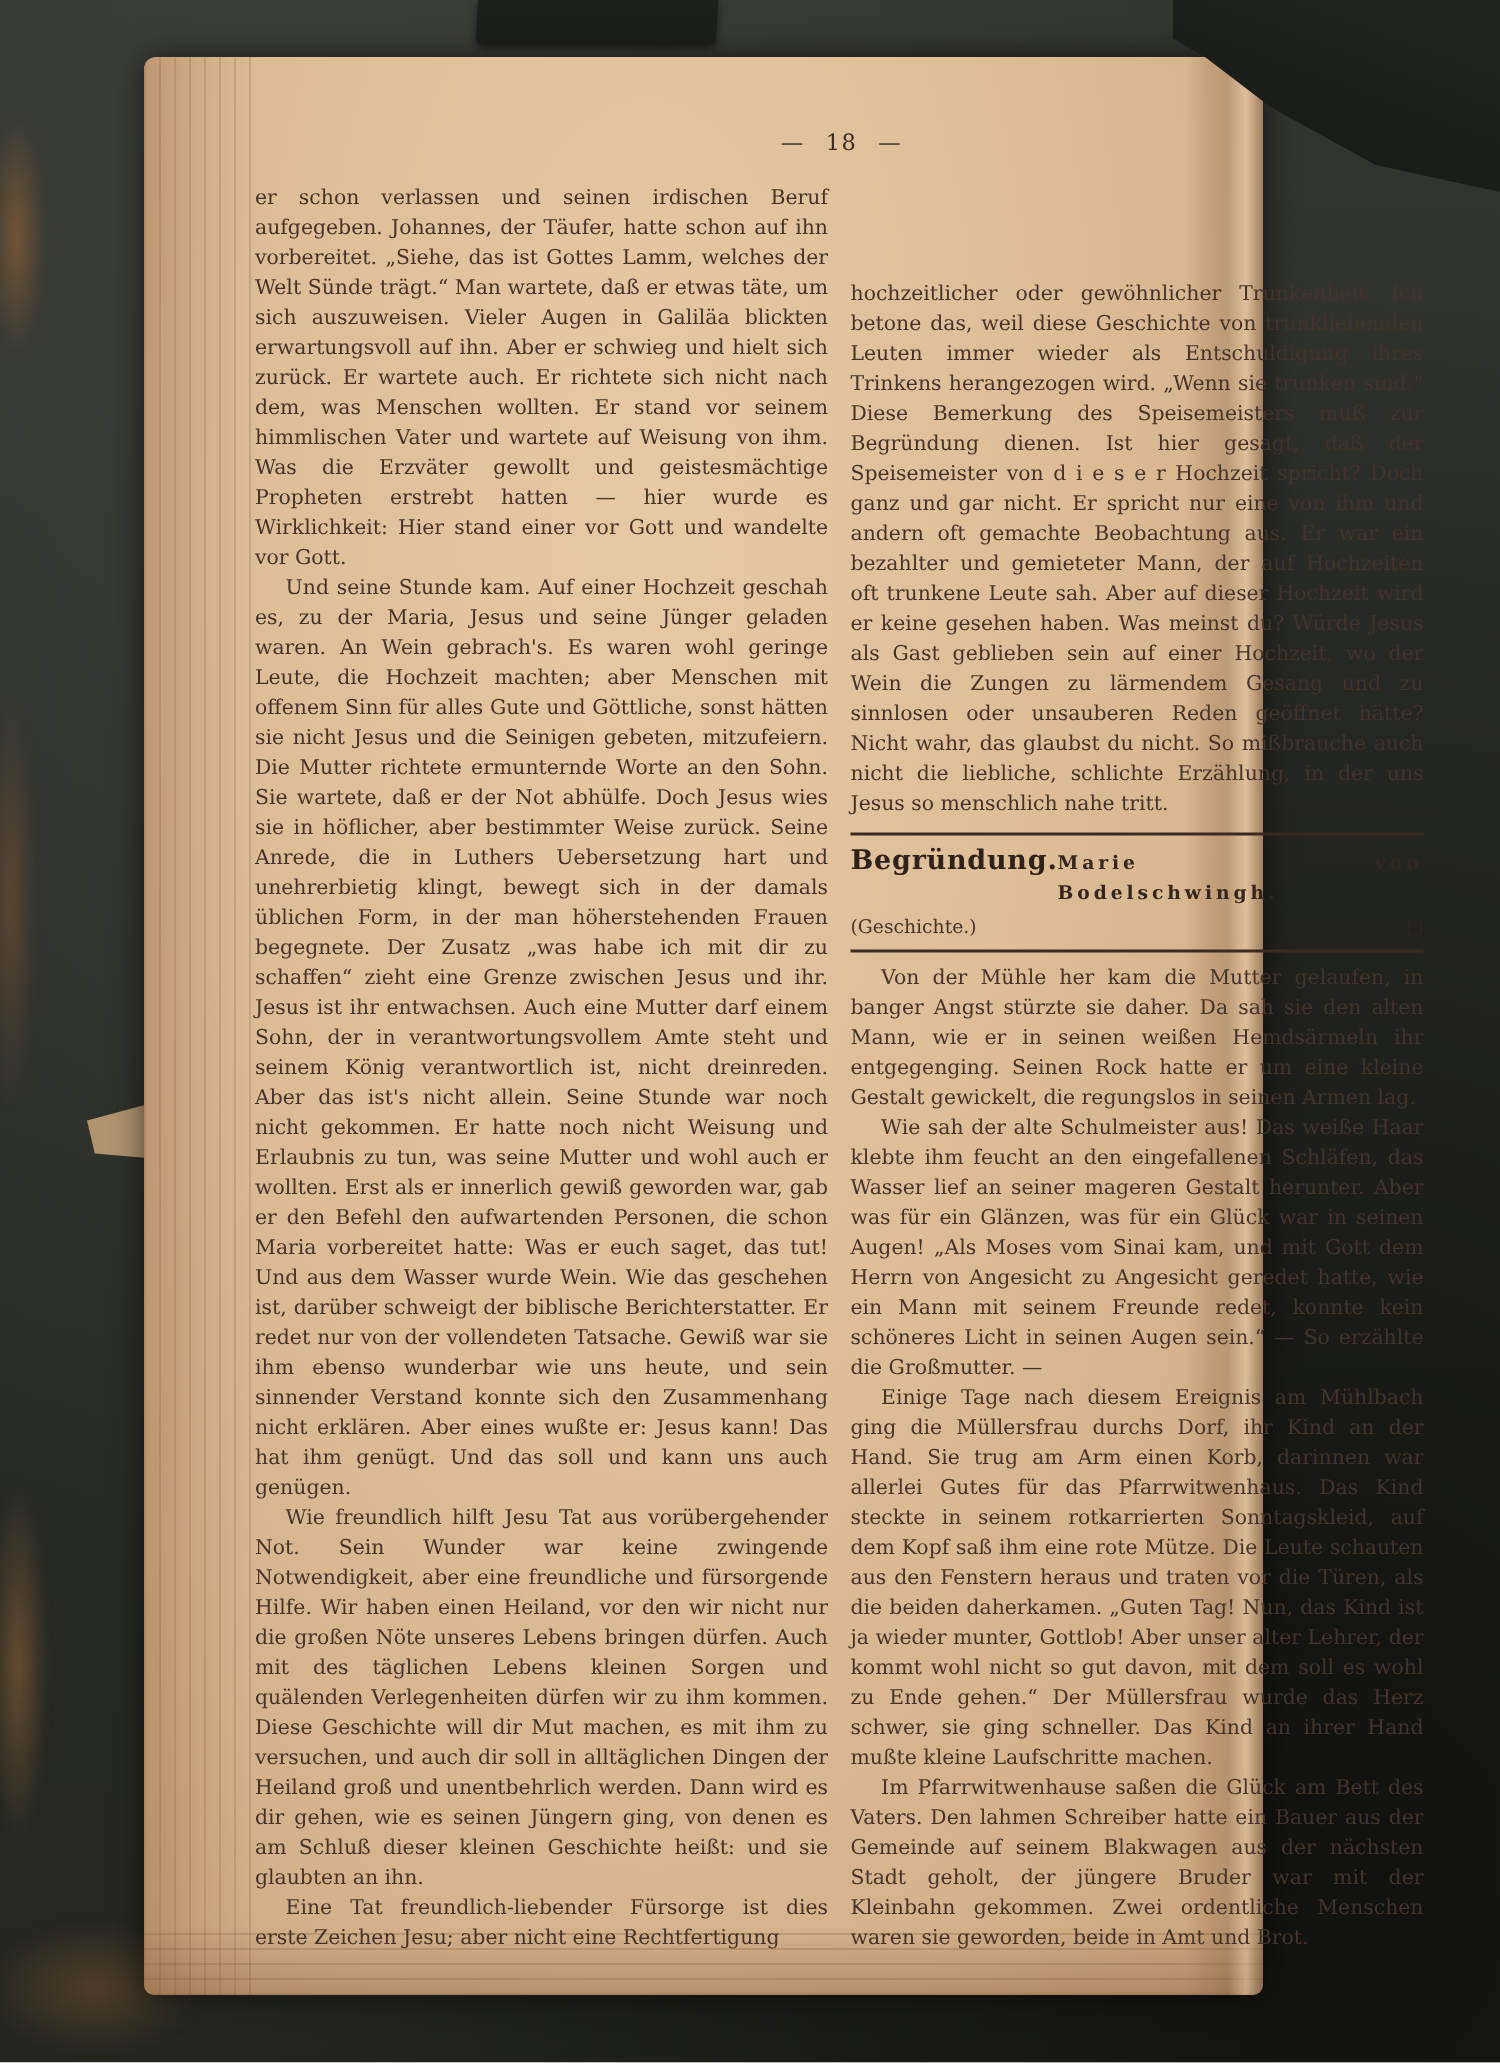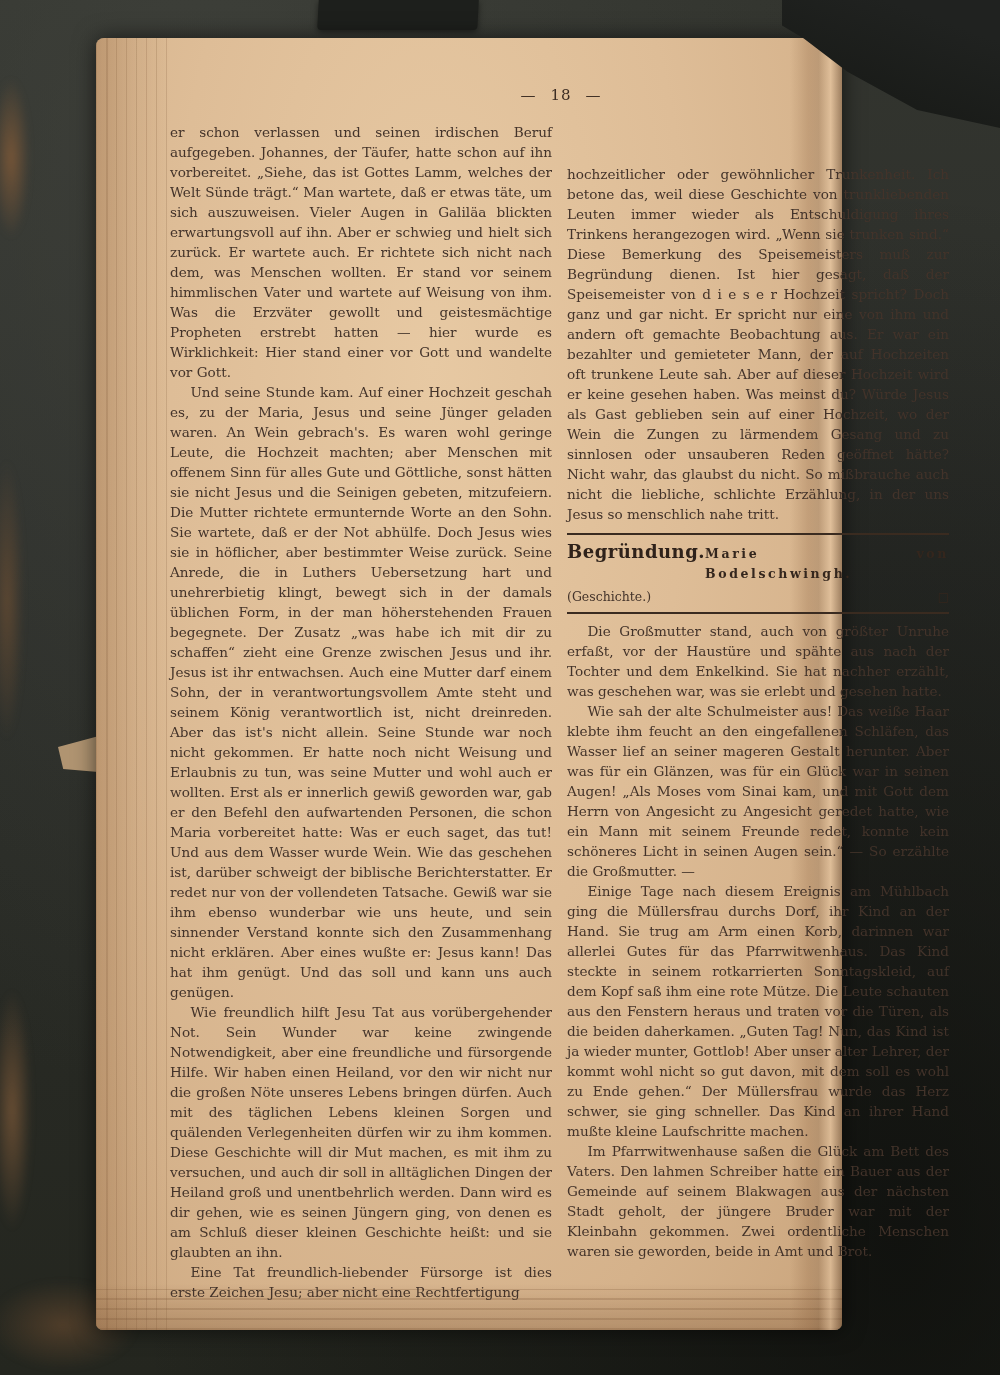--- a/index.html
+++ b/index.html
@@ -66,21 +66,21 @@
     background:linear-gradient(90deg,
       rgba(0,0,0,0) 0%, rgba(140,100,66,.28) 35%, rgba(95,64,40,.22) 55%,
       rgba(235,205,170,.45) 78%, rgba(80,54,34,.42) 100%);
   }
 
   .content { position:absolute; left:74px; top:48px; width:782px; color:#43332a; }
 
   .page-header { text-align:center; font-size:15px; color:#3c2d23; margin-bottom:18px; letter-spacing:1px; }
   .page-header .num { margin:0 14px; }
 
-  .columns { display:flex; align-items:center; }
+  .columns { display:flex; align-items:flex-end; }
   .col { width:382px; font-size:13.6px; line-height:20px; text-align:justify; hyphens:auto; -webkit-hyphens:auto; }
   .divider { width:1px; background:rgba(62,46,30,.8); margin:2px 7px 14px 7px; }
 
   .col p { margin:0; }
   .col p.ind { text-indent:1.5em; }
 
   .section-head {
     border-top:2px solid #3a2b20; border-bottom:2px solid #3a2b20;
     margin:9px 0 7px 0; padding:7px 0 5px 0;
   }
@@ -132,21 +132,21 @@
             <div class="sh-row">
               <span class="sh-title">Begründung.</span>
               <span class="sh-author">Marie von Bodelschwingh.</span>
             </div>
             <div class="sh-row2">
               <span class="sh-cont">(Geschichte.)</span>
               <span class="sh-mark">□</span>
             </div>
           </div>
 
-          <p class="ind">Die Großmutter stand, auch von größter Unruhe erfaßt, vor der Haustüre und spähte aus nach der Tochter und dem Enkelkind. Sie hat nachher erzählt, was geschehen war, was sie erlebt und gesehen hatte.</p>
+          <p class="ind">Von der Mühle her kam die Mutter gelaufen, in banger Angst stürzte sie daher. Da sah sie den alten Mann, wie er in seinen weißen Hemdsärmeln ihr entgegenging. Seinen Rock hatte er um eine kleine Gestalt gewickelt, die regungslos in seinen Armen lag.</p>
           <p class="ind">Wie sah der alte Schulmeister aus! Das weiße Haar klebte ihm feucht an den eingefallenen Schläfen, das Wasser lief an seiner mageren Gestalt herunter. Aber was für ein Glänzen, was für ein Glück war in seinen Augen! „Als Moses vom Sinai kam, und mit Gott dem Herrn von Angesicht zu Angesicht geredet hatte, wie ein Mann mit seinem Freunde redet, konnte kein schöneres Licht in seinen Augen sein.“ — So erzählte die Großmutter. —</p>
           <p class="ind">Einige Tage nach diesem Ereignis am Mühlbach ging die Müllersfrau durchs Dorf, ihr Kind an der Hand. Sie trug am Arm einen Korb, darinnen war allerlei Gutes für das Pfarrwitwenhaus. Das Kind steckte in seinem rotkarrierten Sonntagskleid, auf dem Kopf saß ihm eine rote Mütze. Die Leute schauten aus den Fenstern heraus und traten vor die Türen, als die beiden daherkamen. „Guten Tag! Nun, das Kind ist ja wieder munter, Gottlob! Aber unser alter Lehrer, der kommt wohl nicht so gut davon, mit dem soll es wohl zu Ende gehen.“ Der Müllersfrau wurde das Herz schwer, sie ging schneller. Das Kind an ihrer Hand mußte kleine Laufschritte machen.</p>
           <p class="ind">Im Pfarrwitwenhause saßen die Glück am Bett des Vaters. Den lahmen Schreiber hatte ein Bauer aus der Gemeinde auf seinem Blakwagen aus der nächsten Stadt geholt, der jüngere Bruder war mit der Kleinbahn gekommen. Zwei ordentliche Menschen waren sie geworden, beide in Amt und Brot.</p>
         </div>
 
       </div>
     </div>
   </div>
 
   <div class="cover-corner-tr"></div>

